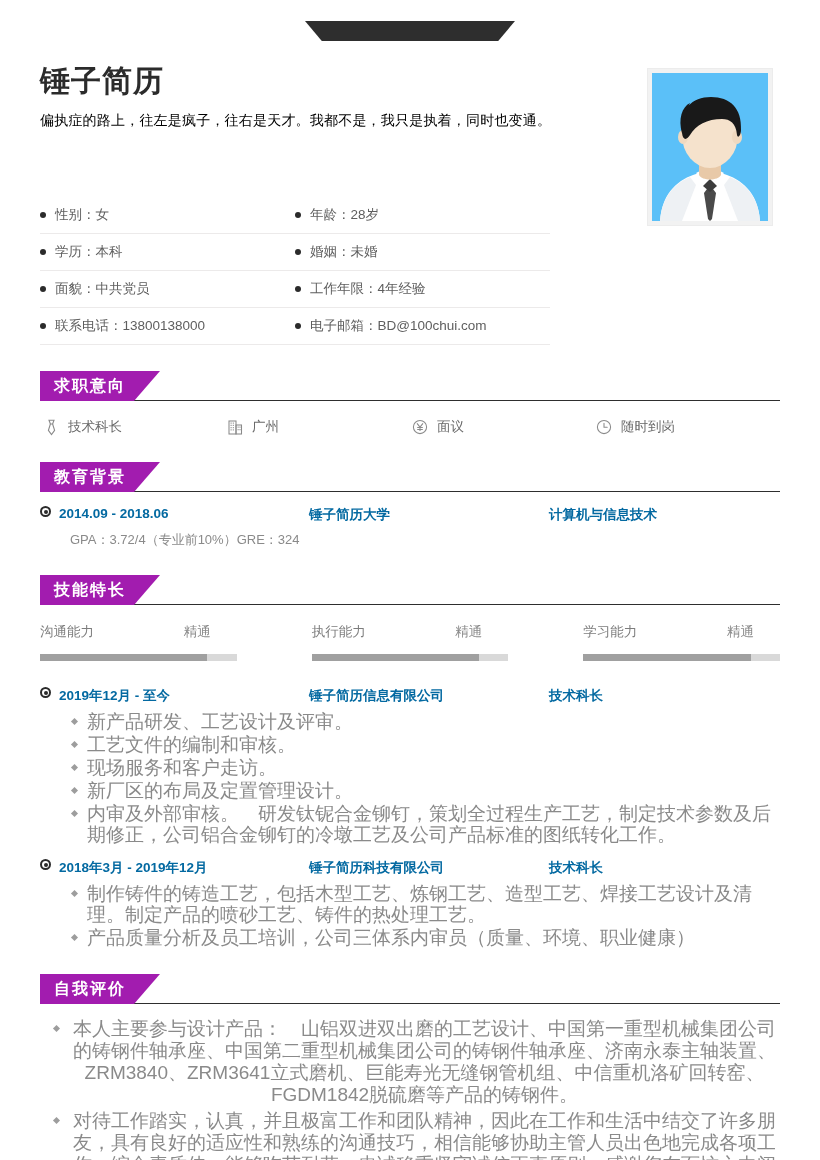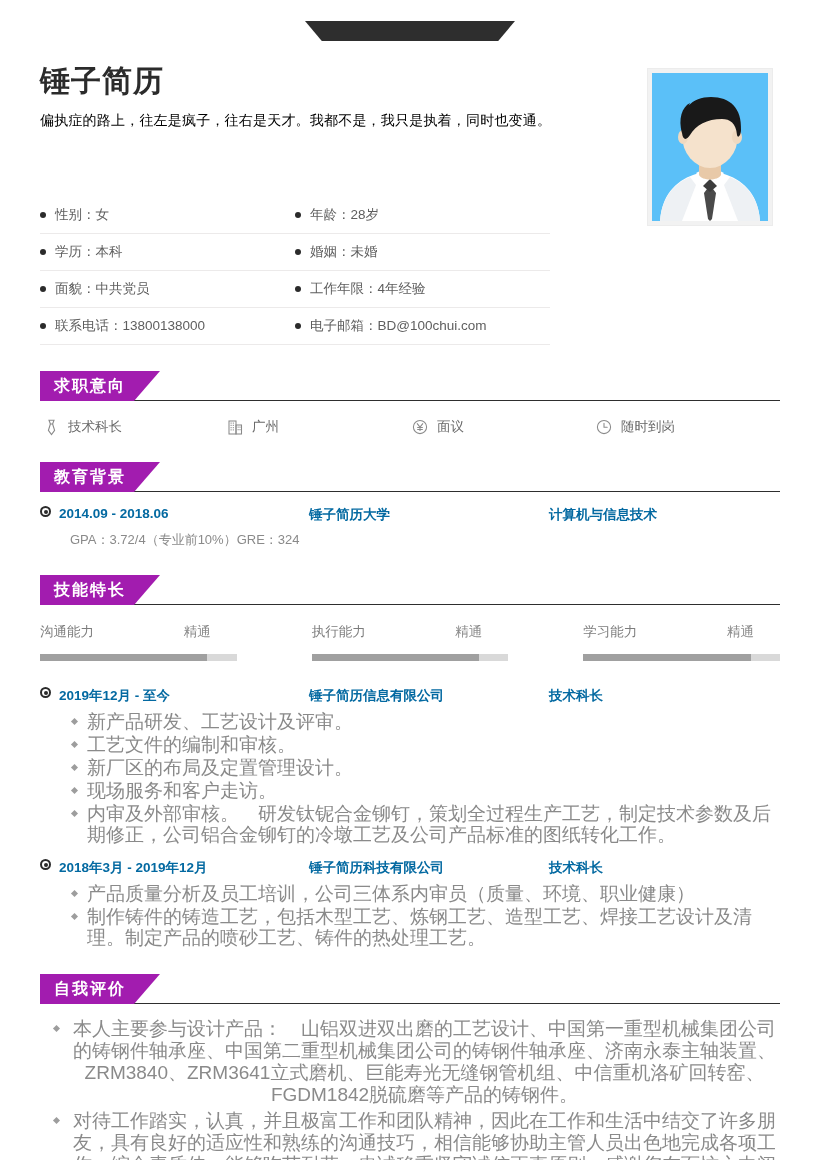--- a/index.html
+++ b/index.html
@@ -394,36 +394,36 @@
     <div class="entry">
       <div class="entry-head">
         <span class="ring"></span>
         <span class="e-date">2019年12月 - 至今</span>
         <span class="e-org">锤子简历信息有限公司</span>
         <span class="e-role">技术科长</span>
       </div>
       <div class="bullets">
         <div class="bullet">新产品研发、工艺设计及评审。</div>
         <div class="bullet">工艺文件的编制和审核。</div>
+        <div class="bullet">现场服务和客户走访。</div>
         <div class="bullet">新厂区的布局及定置管理设计。</div>
-        <div class="bullet">现场服务和客户走访。</div>
         <div class="bullet">内审及外部审核。　研发钛铌合金铆钉，策划全过程生产工艺，制定技术参数及后期修正，公司铝合金铆钉的冷墩工艺及公司产品标准的图纸转化工作。</div>
       </div>
     </div>
 
     <div class="entry">
       <div class="entry-head">
         <span class="ring"></span>
         <span class="e-date">2018年3月 - 2019年12月</span>
         <span class="e-org">锤子简历科技有限公司</span>
         <span class="e-role">技术科长</span>
       </div>
       <div class="bullets">
+        <div class="bullet">制作铸件的铸造工艺，包括木型工艺、炼钢工艺、造型工艺、焊接工艺设计及清理。制定产品的喷砂工艺、铸件的热处理工艺。</div>
         <div class="bullet">产品质量分析及员工培训，公司三体系内审员（质量、环境、职业健康）</div>
-        <div class="bullet">制作铸件的铸造工艺，包括木型工艺、炼钢工艺、造型工艺、焊接工艺设计及清理。制定产品的喷砂工艺、铸件的热处理工艺。</div>
       </div>
     </div>
   </div>
 
   <div class="section">
     <div class="sec-head">
       <span class="sec-banner">自我评价</span>
     </div>
     <div class="eval">
       <div class="bullet">本人主要参与设计产品：　山铝双进双出磨的工艺设计、中国第一重型机械集团公司的铸钢件轴承座、中国第二重型机械集团公司的铸钢件轴承座、济南永泰主轴装置、ZRM3840、ZRM3641立式磨机、巨能寿光无缝钢管机组、中信重机洛矿回转窑、FGDM1842脱硫磨等产品的铸钢件。</div>

